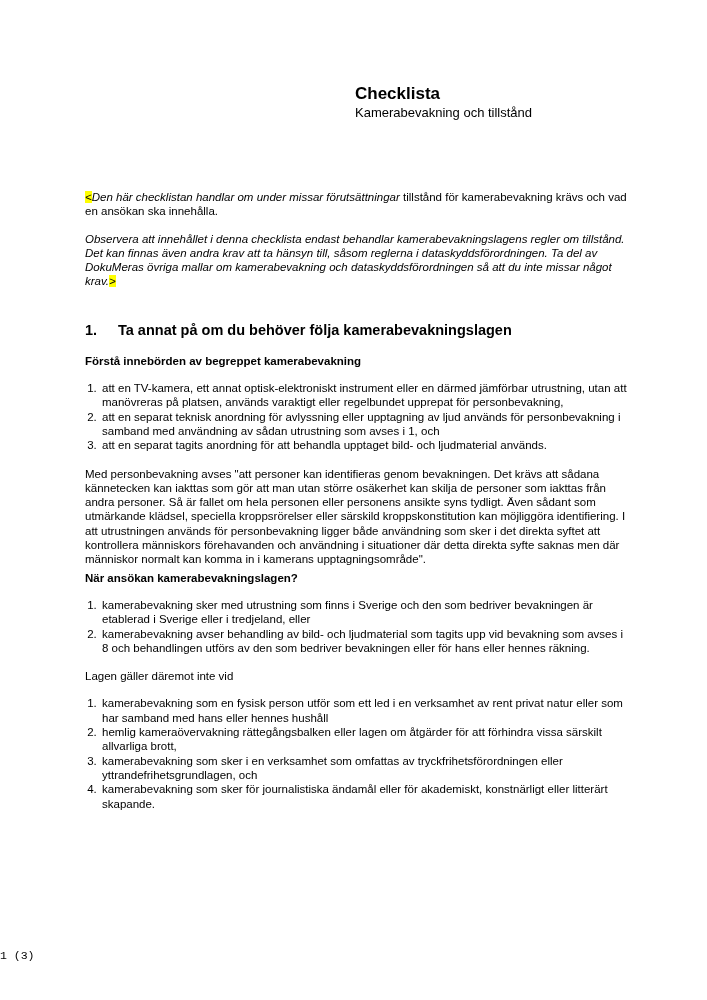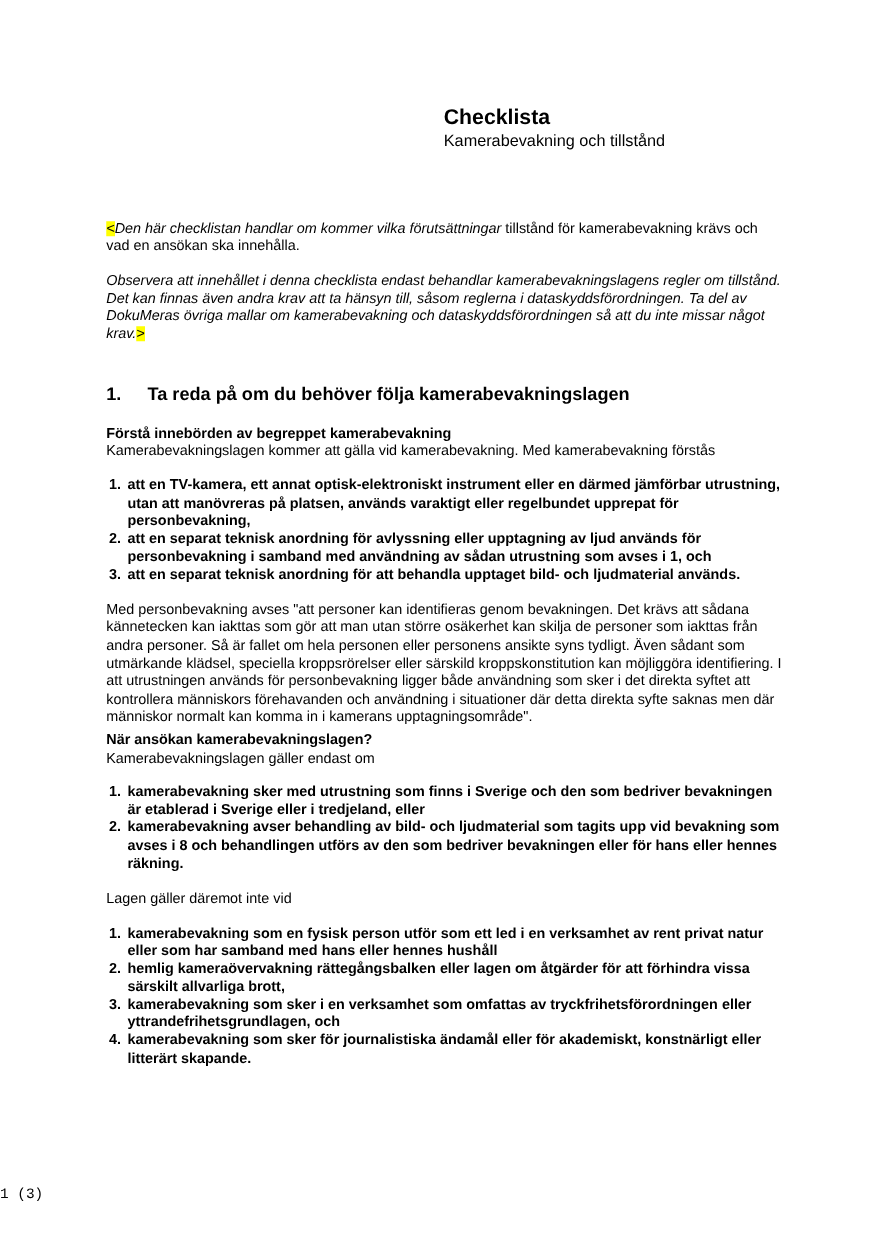--- a/index.html
+++ b/index.html
@@ -10,21 +10,21 @@
     position: relative;
     font-family: "Liberation Sans", "DejaVu Sans", sans-serif;
     color: #000000;
     overflow: hidden;
   }
   .doc {
     padding: 84px 80px 0 85px;
     font-size: 11.5px;
     line-height: 14.3px;
   }
-  .title-block { margin-left: 270px; margin-bottom: 55px; }
+  .title-block { margin-left: 270px; margin-bottom: 69px; }
   .title { font-size: 17px; font-weight: bold; line-height: 20px; }
   .subtitle { font-size: 13px; line-height: 17px; }
 
   .p-intro { margin-bottom: 13px; }
   .italic { font-style: italic; }
   .hl { background: #ffff00; font-style: italic; }
 
   .p-note { font-style: italic; margin-bottom: 32px; }
   .p-note .hl { font-style: italic; }
 
@@ -37,21 +37,21 @@
   }
   .h1 .h1-num { width: 33px; flex: 0 0 33px; }
 
   .subhead { font-weight: bold; margin-top: 4px; }
 
   ol.num-list {
     margin: 13px 0 0 0;
     padding-left: 15px;
     list-style: decimal outside;
   }
-  ol.num-list li { padding-left: 2px; font-weight: bold; }
+  ol.num-list li { padding-left: 2px; }
 
   .para { margin-top: 14px; }
 
   .footer {
     position: absolute;
     left: 0;
     right: 0;
     top: 949px;
     text-align: left;
     font-size: 11.5px;
@@ -61,42 +61,40 @@
 </head>
 <body>
 
 <div class="doc">
 
   <div class="title-block">
     <div class="title">Checklista</div>
     <div class="subtitle">Kamerabevakning och tillstånd</div>
   </div>
 
-  <p class="p-intro"><span class="hl">&lt;</span><span class="italic">Den här checklistan handlar om kommer vilka förutsättningar</span><span> tillstånd för kamerabevakning krävs och vad en ansökan ska innehålla.</span></p>
+  <p class="p-intro"><span class="hl">&lt;</span><span class="italic">Den här checklistan handlar om under missar förutsättningar</span><span> tillstånd för kamerabevakning krävs och vad en ansökan ska innehålla.</span></p>
 
   <p class="p-note"><span>Observera att innehållet i denna checklista endast behandlar kamerabevakningslagens regler om tillstånd. Det kan finnas även andra krav att ta hänsyn till, såsom reglerna i dataskyddsförordningen. Ta del av DokuMeras övriga mallar om kamerabevakning och dataskyddsförordningen så att du inte missar något krav.</span><span class="hl">&gt;</span></p>
 
   <div class="h1">
     <span class="h1-num">1.</span>
-    <span>Ta reda på om du behöver följa kamerabevakningslagen</span>
+    <span>Ta annat på om du behöver följa kamerabevakningslagen</span>
   </div>
 
   <div class="subhead">Förstå innebörden av begreppet kamerabevakning</div>
-  <div>Kamerabevakningslagen kommer att gälla vid kamerabevakning. Med kamerabevakning förstås</div>
 
   <ol class="num-list">
     <li>att en TV-kamera, ett annat optisk-elektroniskt instrument eller en därmed jämförbar utrustning, utan att manövreras på platsen, används varaktigt eller regelbundet upprepat för personbevakning,</li>
     <li>att en separat teknisk anordning för avlyssning eller upptagning av ljud används för personbevakning i samband med användning av sådan utrustning som avses i 1, och</li>
-    <li>att en separat teknisk anordning för att behandla upptaget bild- och ljudmaterial används.</li>
+    <li>att en separat tagits anordning för att behandla upptaget bild- och ljudmaterial används.</li>
   </ol>
 
   <p class="para">Med personbevakning avses "att personer kan identifieras genom bevakningen. Det krävs att sådana kännetecken kan iakttas som gör att man utan större osäkerhet kan skilja de personer som iakttas från andra personer. Så är fallet om hela personen eller personens ansikte syns tydligt. Även sådant som utmärkande klädsel, speciella kroppsrörelser eller särskild kroppskonstitution kan möjliggöra identifiering. I att utrustningen används för personbevakning ligger både användning som sker i det direkta syftet att kontrollera människors förehavanden och användning i situationer där detta direkta syfte saknas men där människor normalt kan komma in i kamerans upptagningsområde".</p>
 
   <div class="subhead">När ansökan kamerabevakningslagen?</div>
-  <div>Kamerabevakningslagen gäller endast om</div>
 
   <ol class="num-list">
     <li>kamerabevakning sker med utrustning som finns i Sverige och den som bedriver bevakningen är etablerad i Sverige eller i tredjeland, eller</li>
     <li>kamerabevakning avser behandling av bild- och ljudmaterial som tagits upp vid bevakning som avses i 8 och behandlingen utförs av den som bedriver bevakningen eller för hans eller hennes räkning.</li>
   </ol>
 
   <p class="para">Lagen gäller däremot inte vid</p>
 
   <ol class="num-list">
     <li>kamerabevakning som en fysisk person utför som ett led i en verksamhet av rent privat natur eller som har samband med hans eller hennes hushåll</li>

